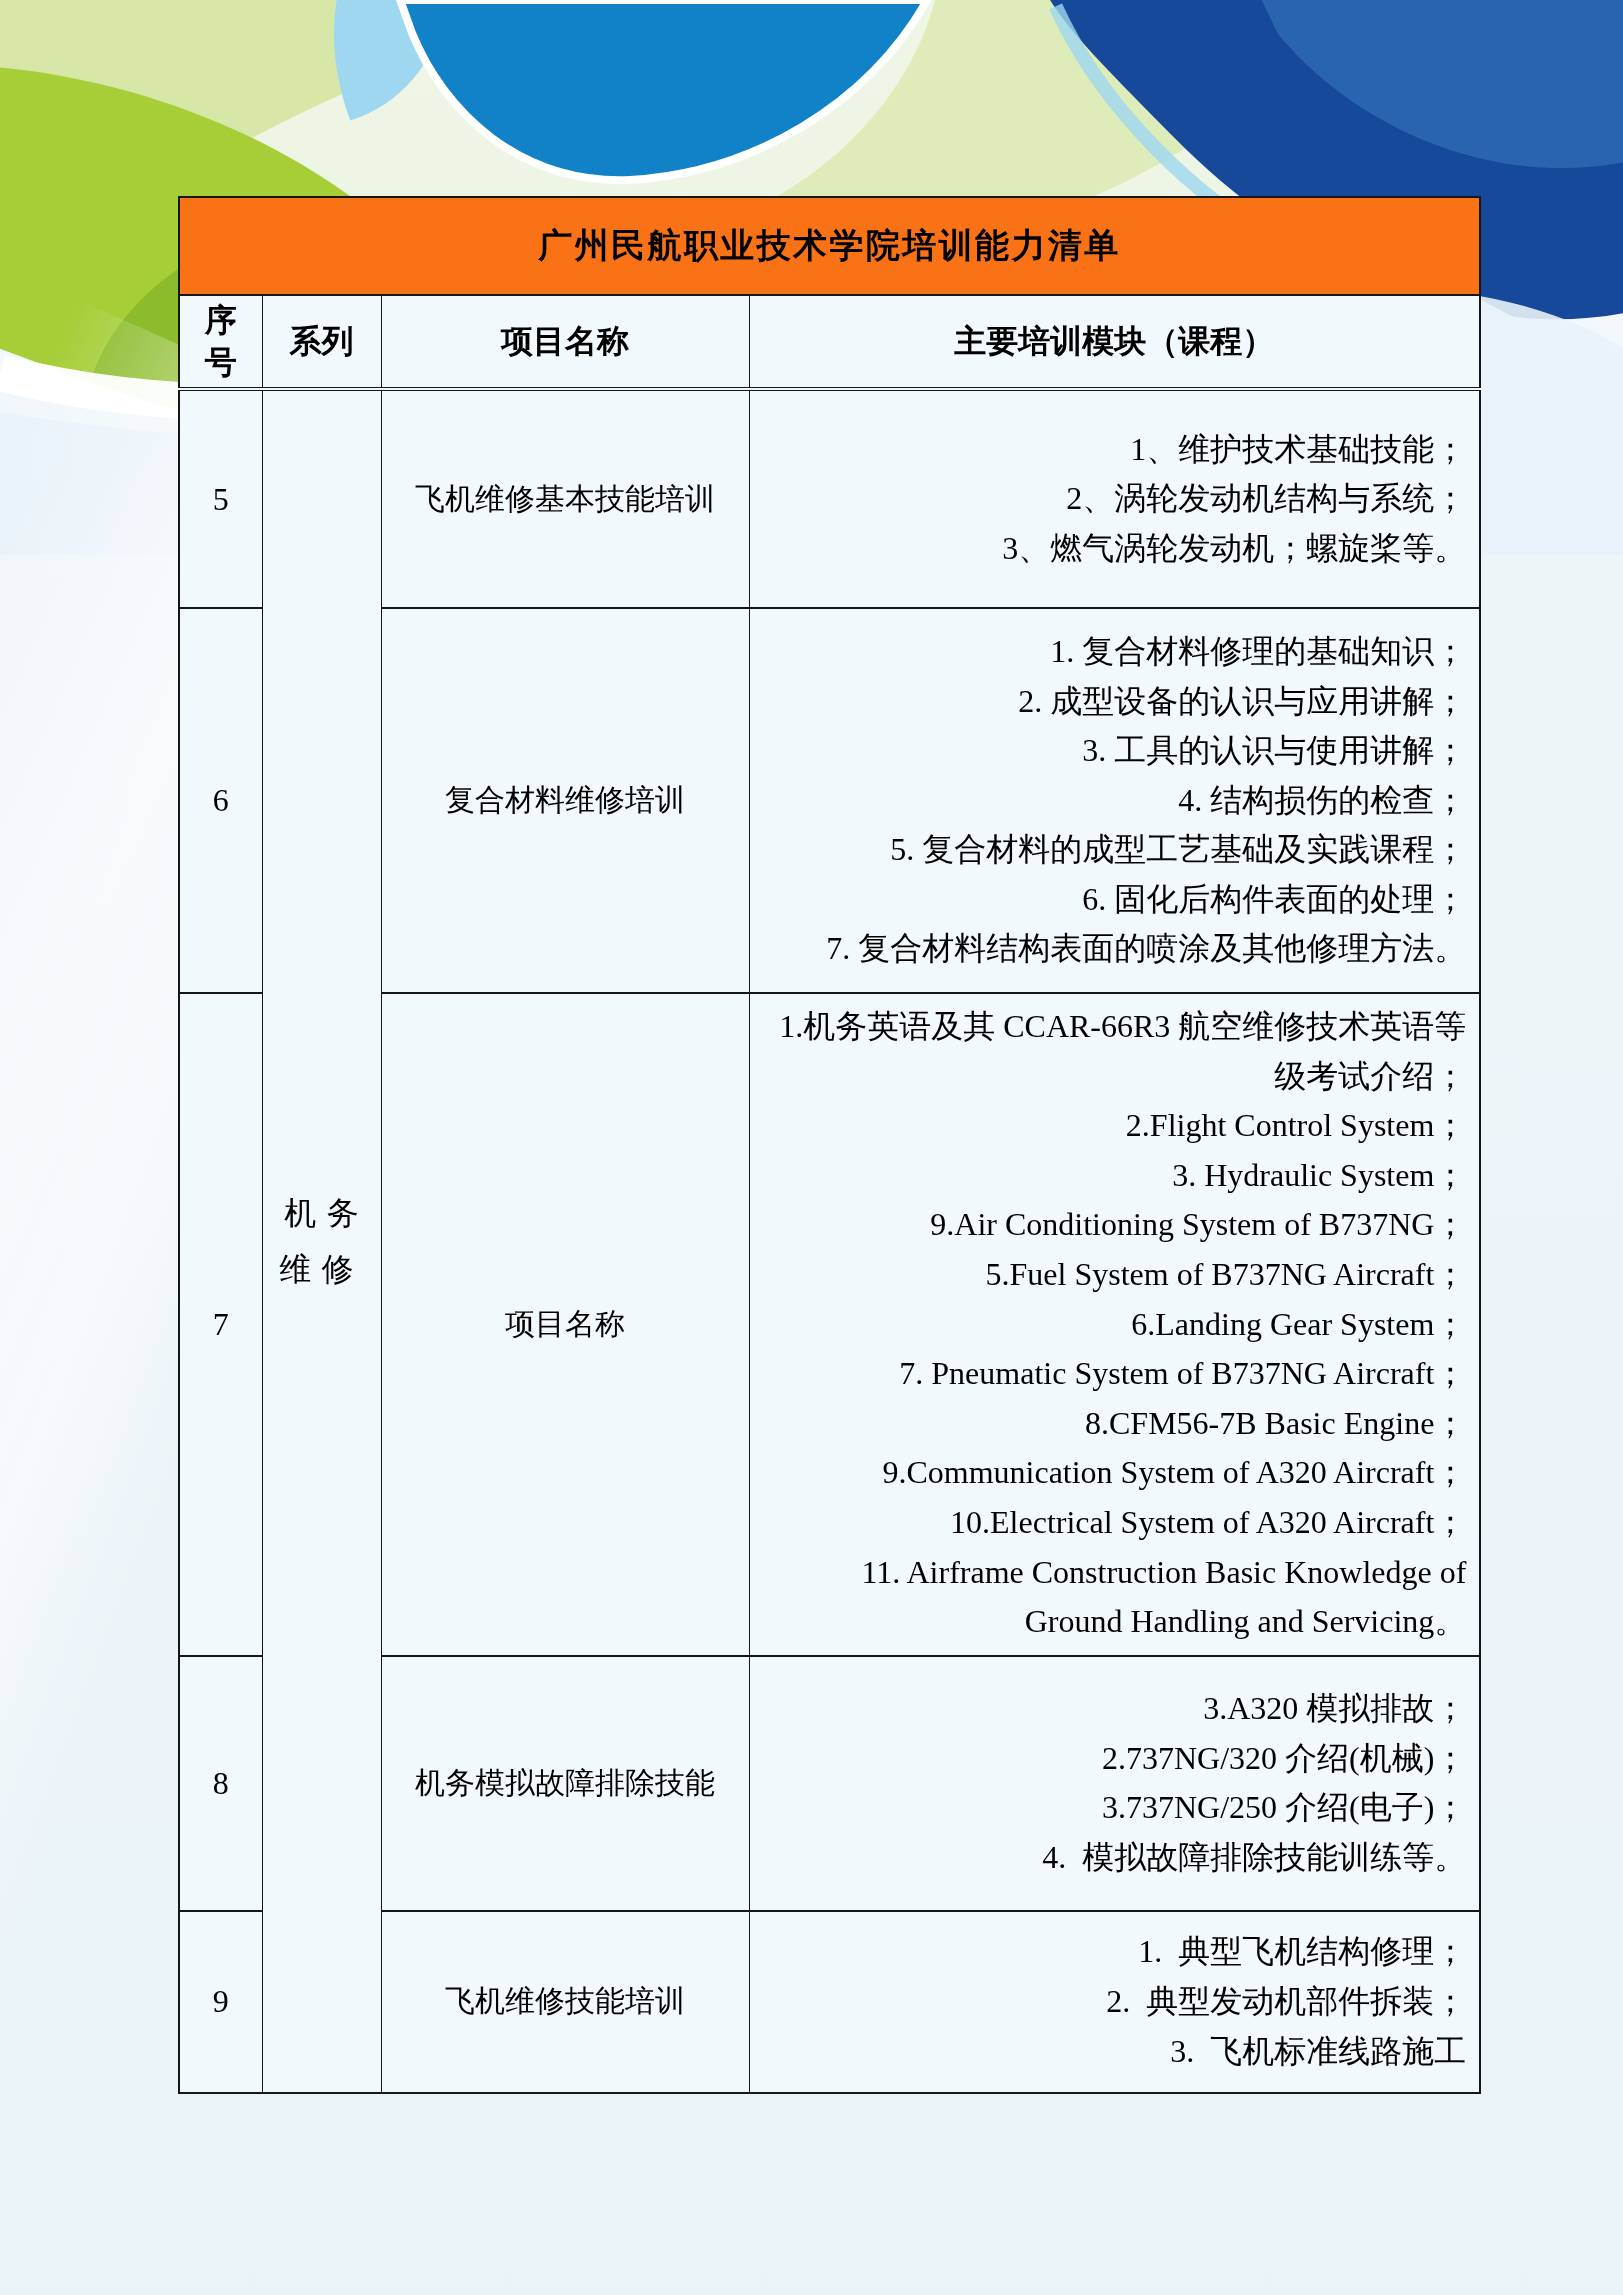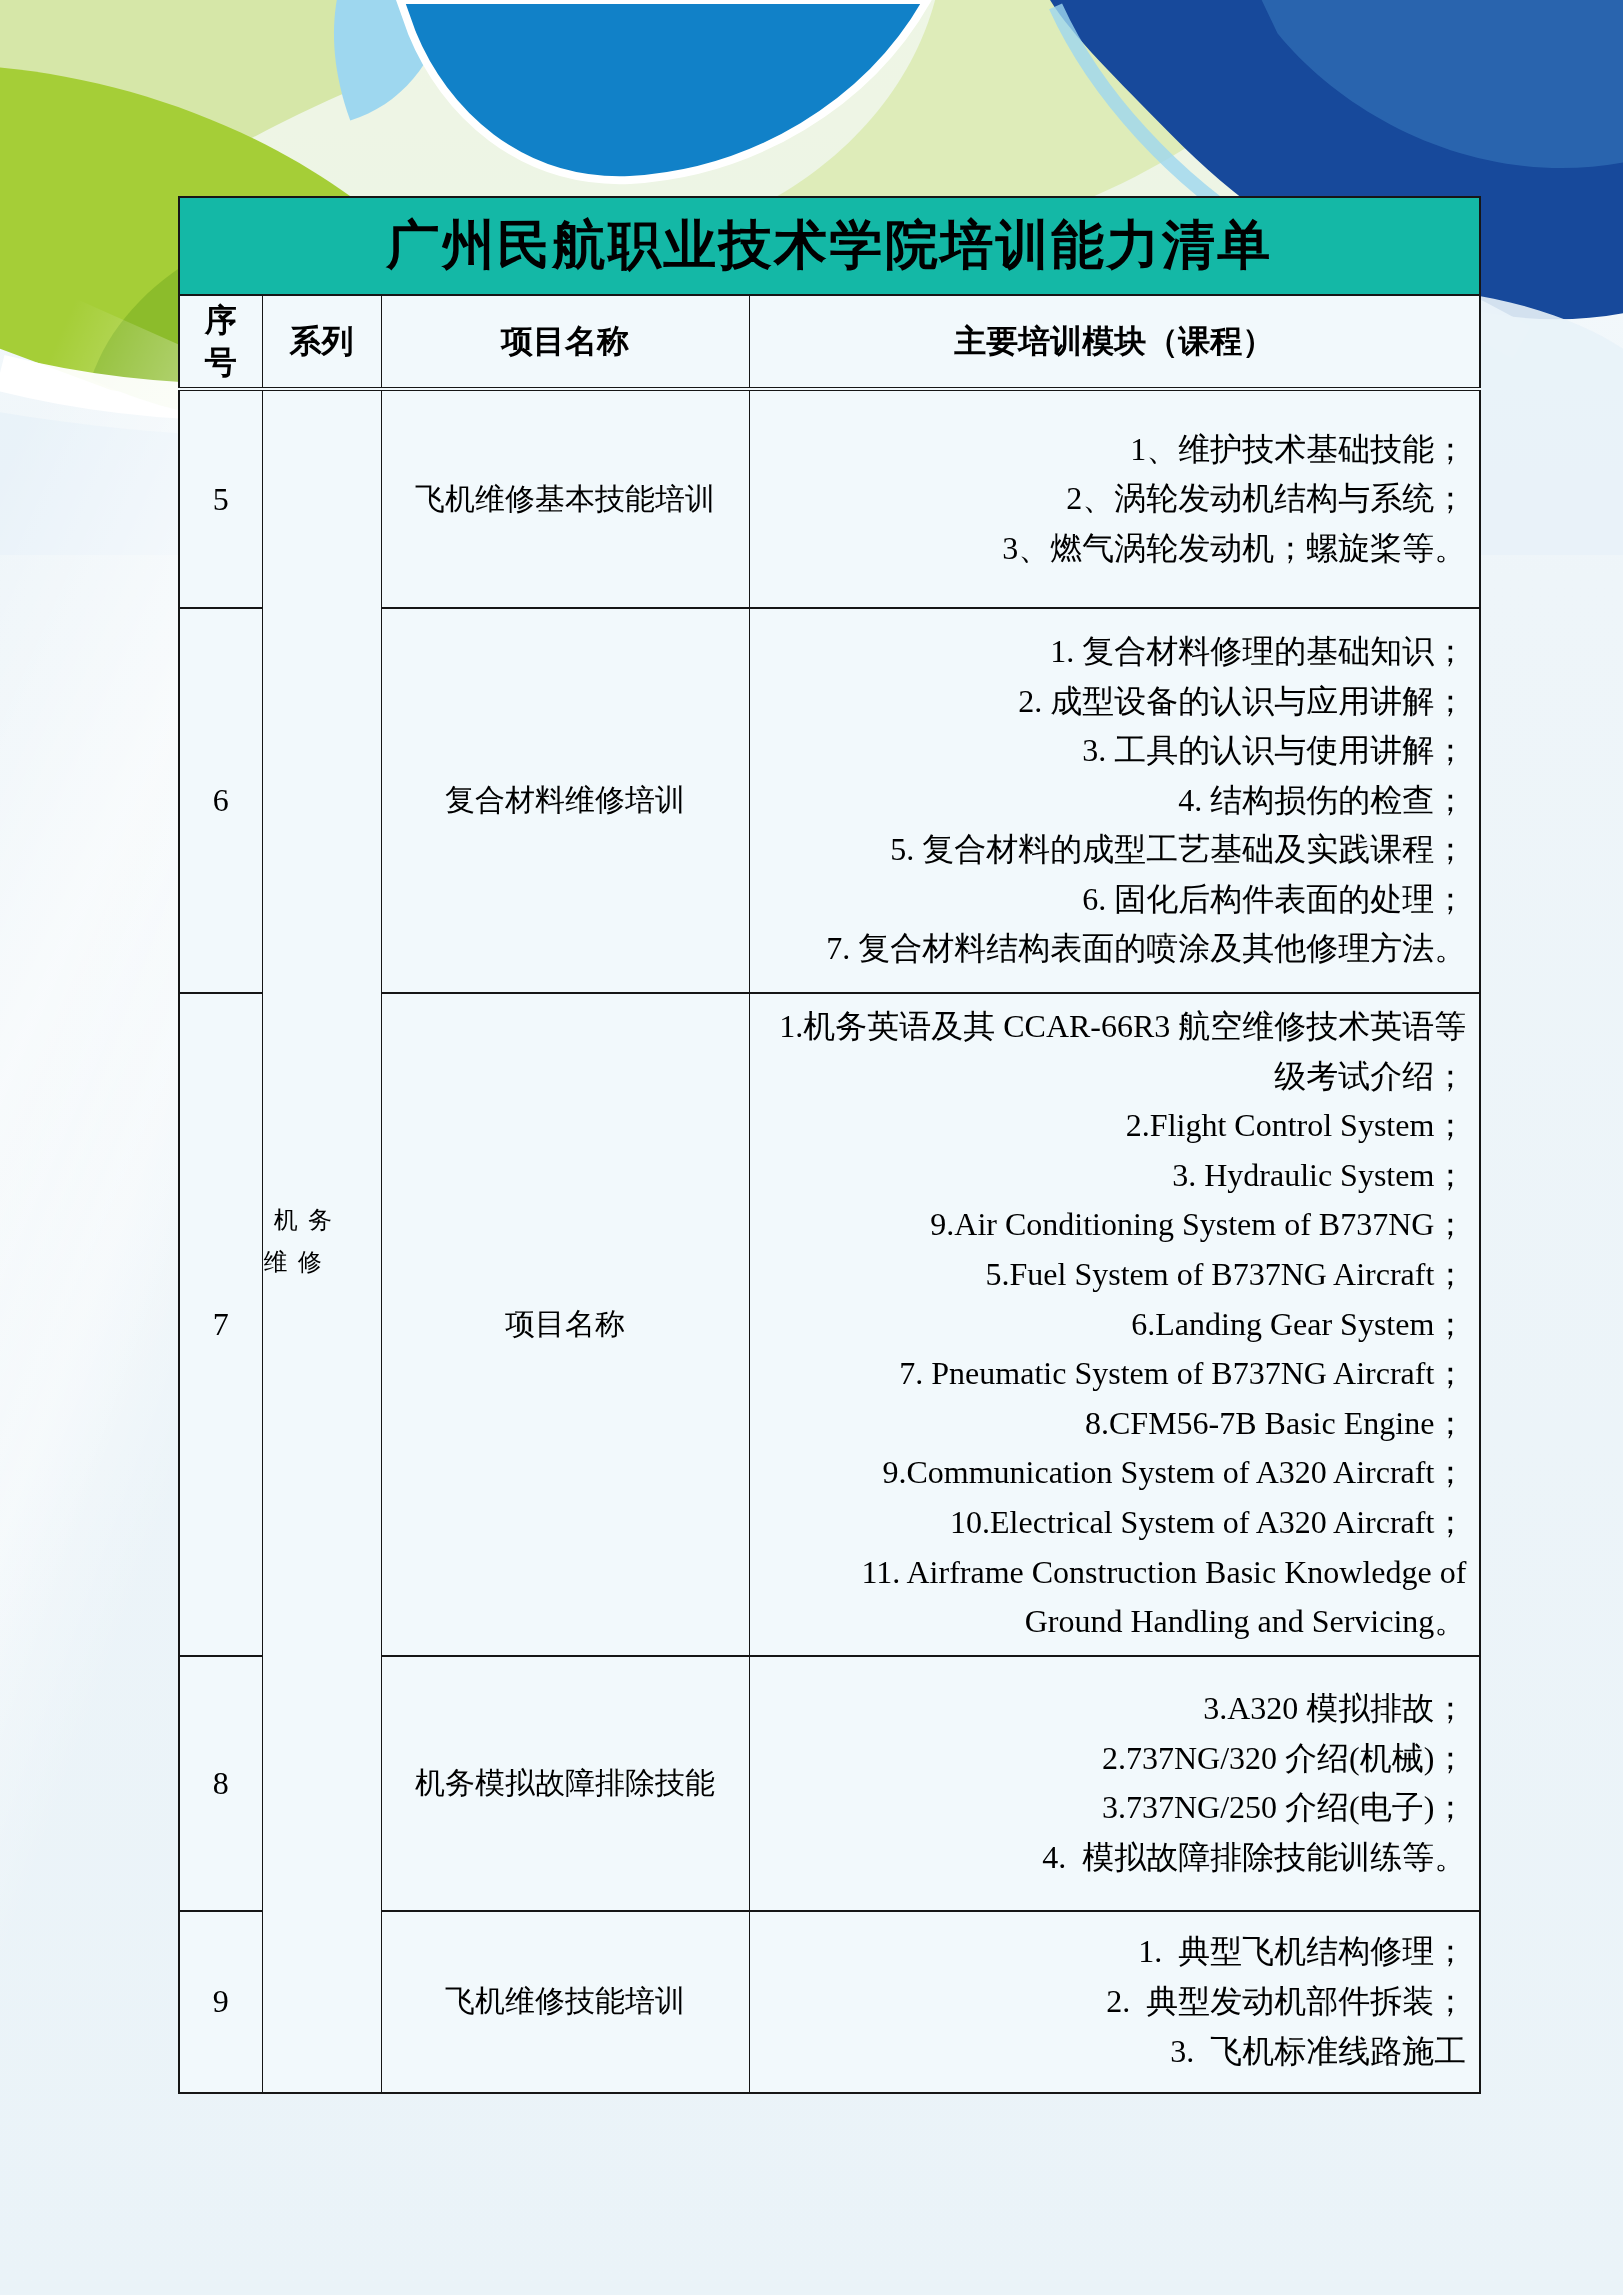--- a/index.html
+++ b/index.html
@@ -31,44 +31,45 @@
   table.cap td, table.cap th{
     border-left:1.6px solid #161616;
     border-right:1.6px solid #161616;
     border-top:2.4px solid #161616;
     border-bottom:2.4px solid #161616;
     vertical-align:middle;
     overflow:hidden;
   }
   tr.title-row td{
     height:94px;
-    background:#14b8a6;
+    background:#f97316;
     text-align:center;
     font-family:"Liberation Sans",sans-serif;
     font-weight:700;
-    font-size:53px;
+    font-size:34px;
     letter-spacing:2.4px;
     border-bottom:1.6px solid #161616;
   }
   tr.header-row th{
     height:89px;
     font-family:"Liberation Sans",sans-serif;
     font-weight:700;
     font-size:32px;
     text-align:center;
     white-space:pre-line;
     line-height:1.3;
     border-bottom:4.8px double #161616;
   }
   td.cell-no{
     text-align:center;
     font-size:32px;
   }
   td.cell-series{
-    font-size:24px;
+    text-align:center;
+    font-size:32px;
     letter-spacing:10.3px;
     white-space:pre-line;
     line-height:1.75;
     text-indent:10.3px;
   }
   td.cell-project{
     text-align:center;
     font-size:30px;
     padding:0 12px;
   }

